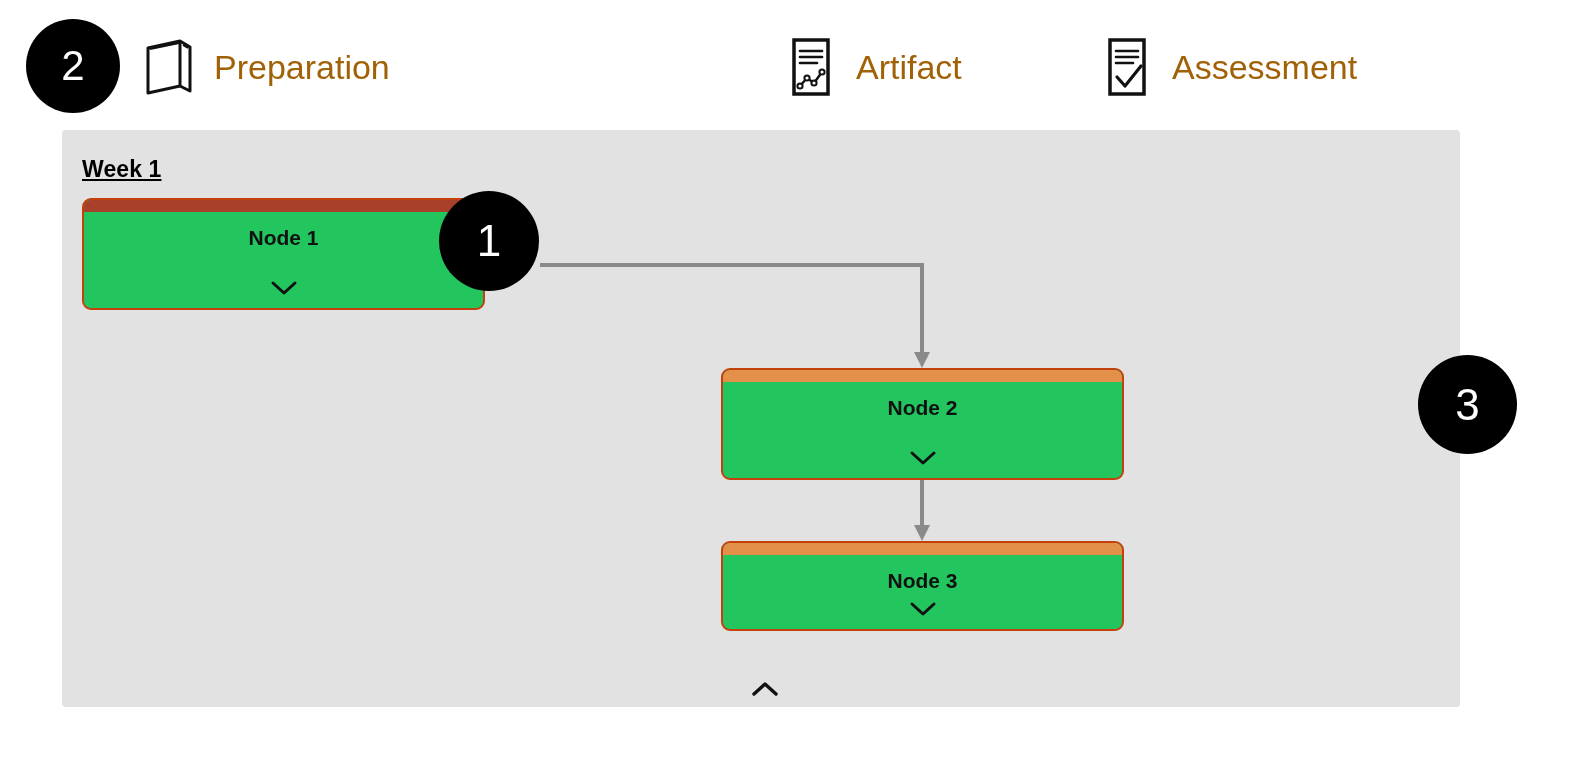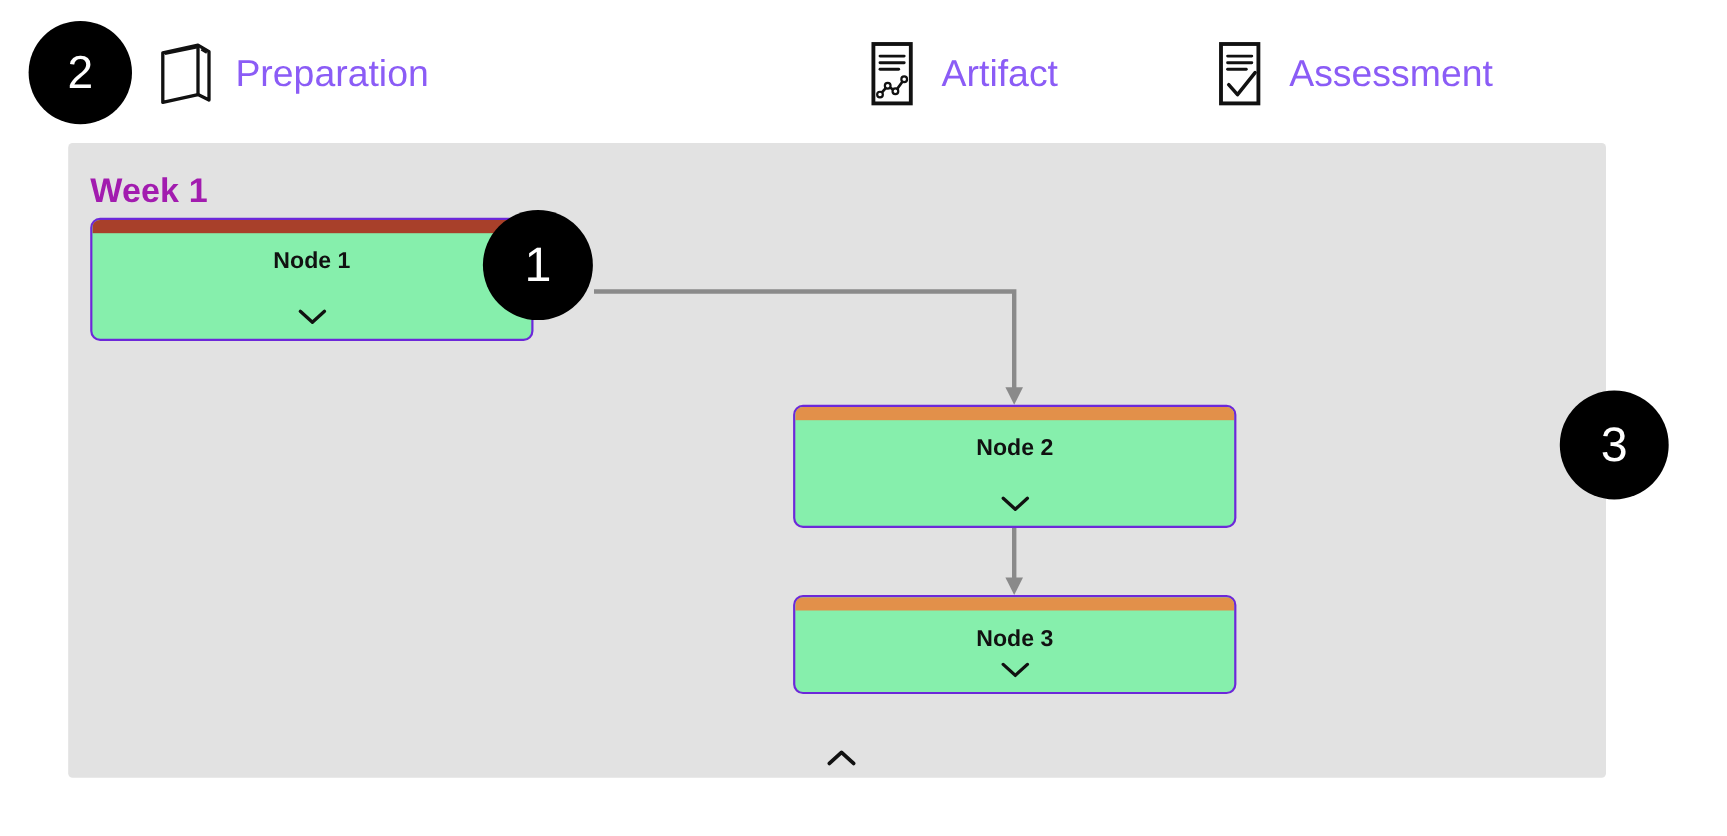--- a/index.html
+++ b/index.html
@@ -35,21 +35,21 @@
     width: 58px;
     height: 70px;
     display: flex;
     align-items: center;
     justify-content: center;
     flex: none;
   }
   .toolbar-label {
     font-size: 34px;
     font-weight: 400;
-    color: #8b5cf6;
+    color: #a16207;
     white-space: nowrap;
     line-height: 1;
   }
 
   
   .step-badge {
     position: absolute;
     border-radius: 50%;
     background: #000000;
     color: #ffffff;
@@ -80,31 +80,32 @@
   .week-panel {
     position: absolute;
     left: 62px; top: 130px;
     width: 1398px; height: 577px;
     background: #e2e2e2;
     border-radius: 4px;
   }
   .week-title {
     position: absolute;
     left: 20px; top: 26px;
-    font-size: 31px;
+    font-size: 23px;
     font-weight: bold;
-    color: #a21caf;
+    color: #000000;
     letter-spacing: 0.1px;
+    text-decoration: underline;
   }
 
   
   .node-card {
     position: absolute;
-    background: #86efac;
-    border: 2px solid #6d28d9;
+    background: #22c55e;
+    border: 2px solid #c2410c;
     border-radius: 9px;
     box-sizing: border-box;
     overflow: hidden;
     z-index: 10;
   }
   .node-accent {
     position: absolute;
     left: 0; top: 0;
     width: 100%;
     height: 12px;

